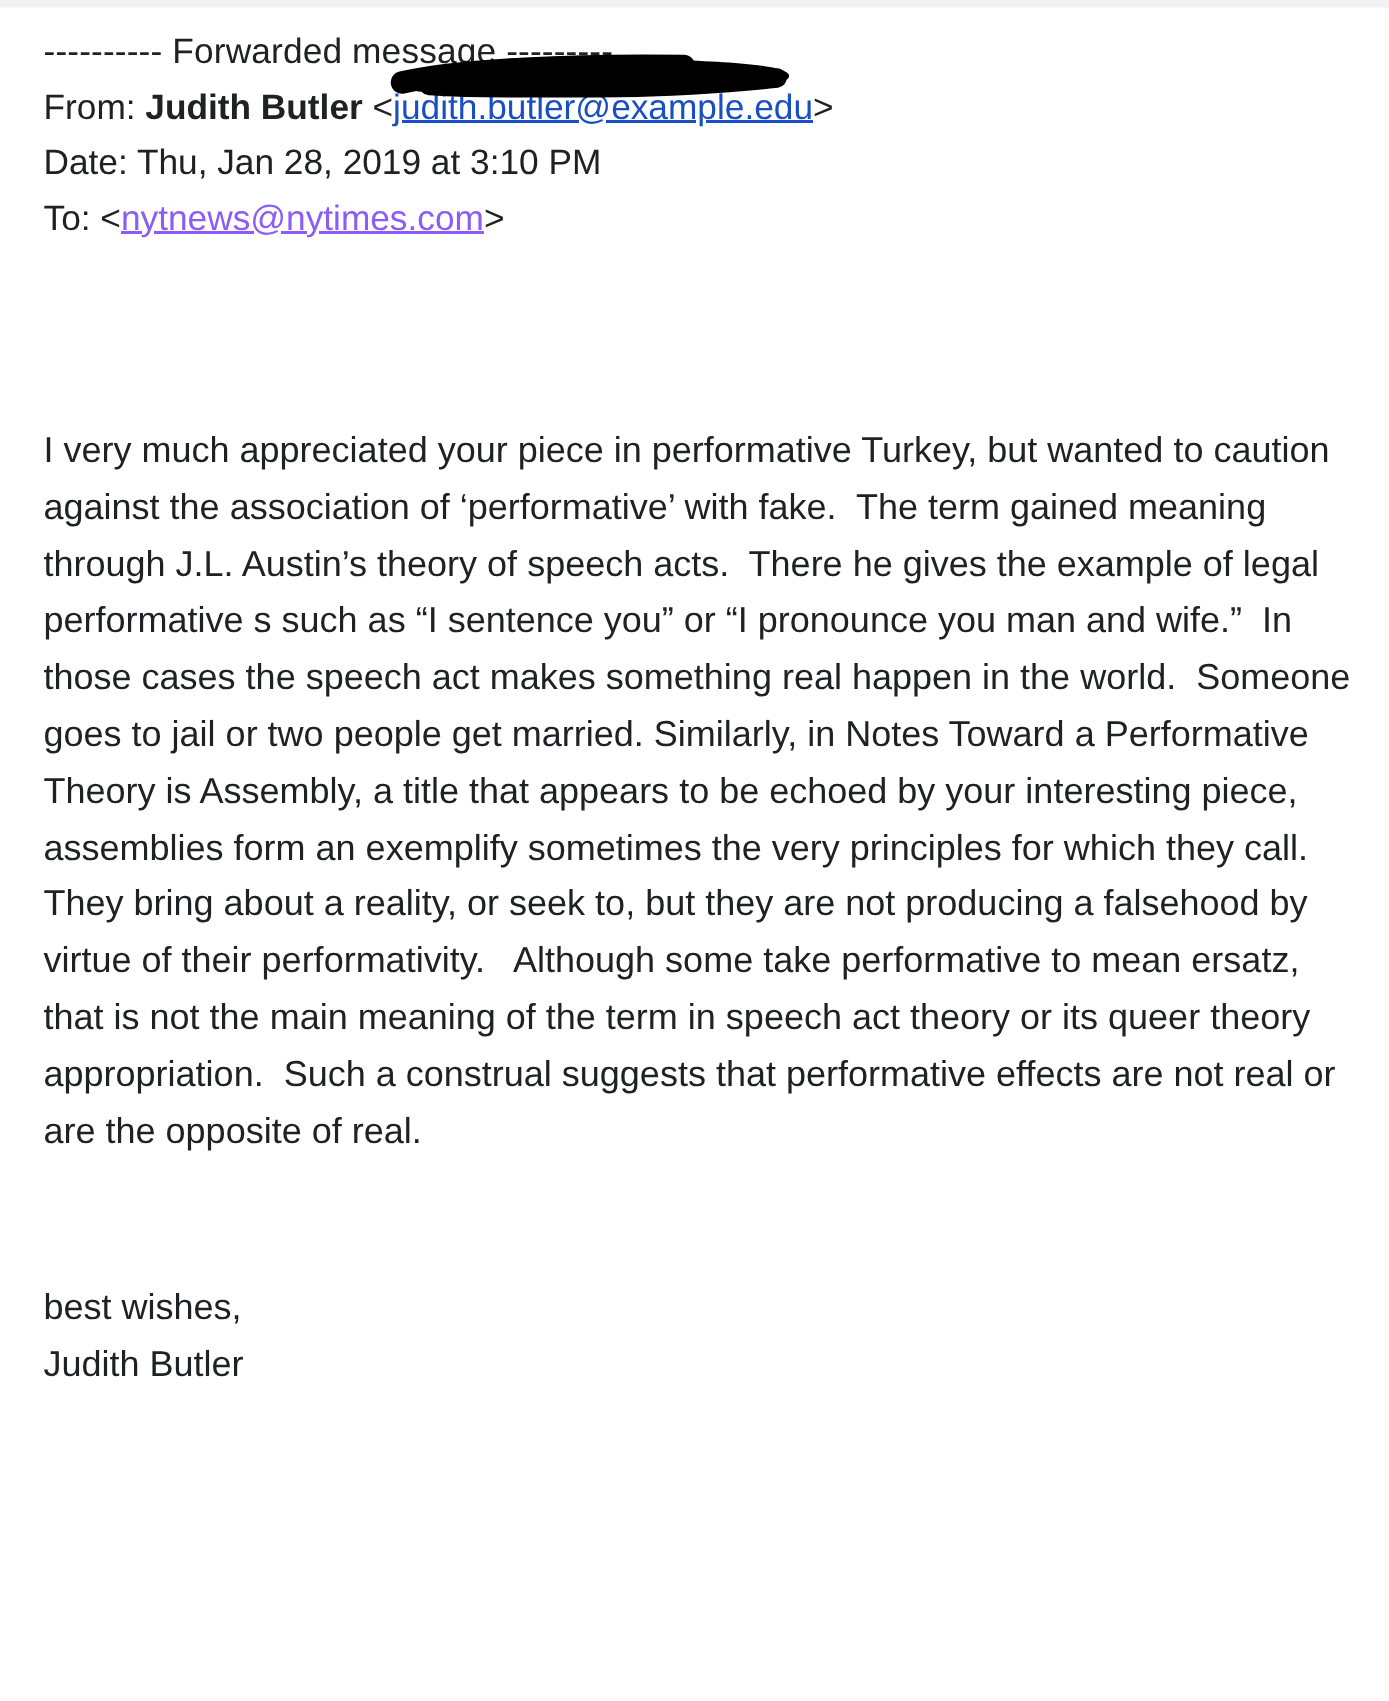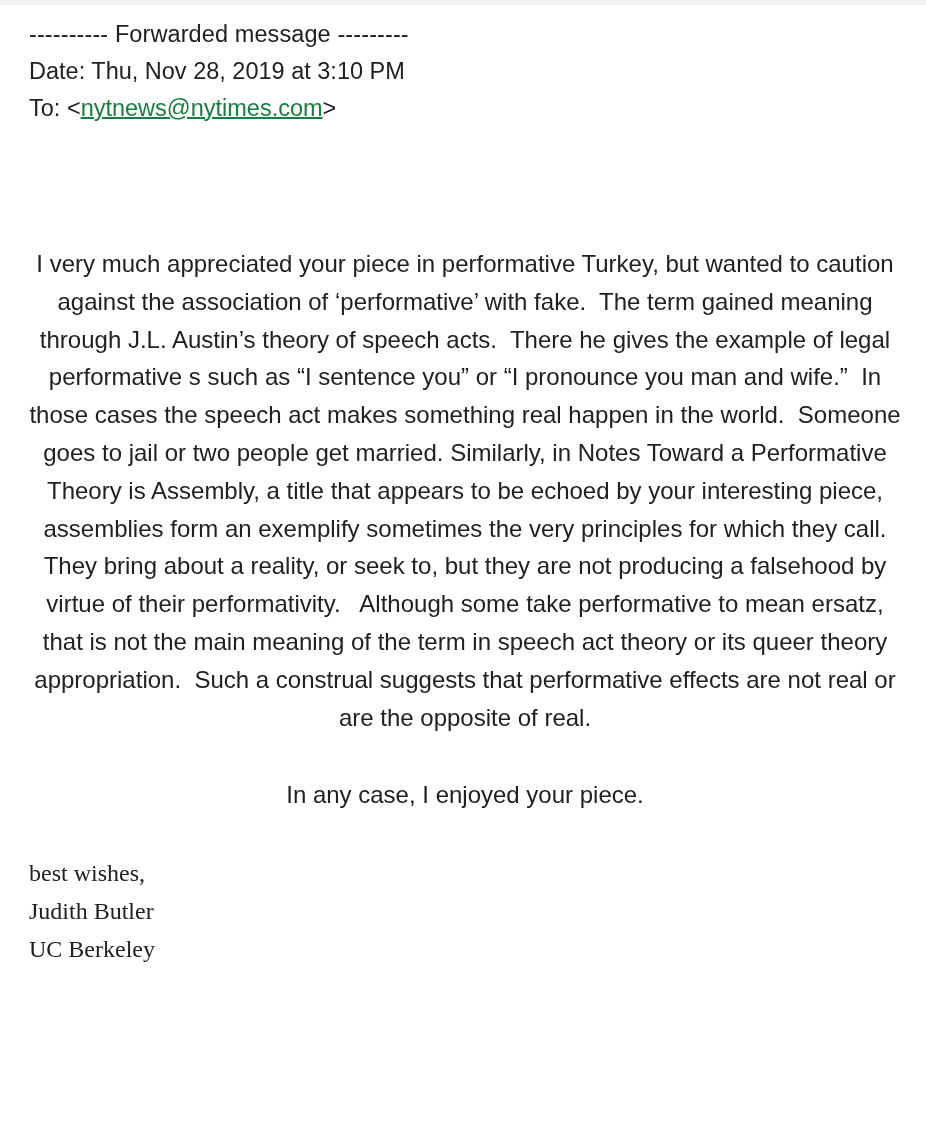--- a/index.html
+++ b/index.html
@@ -43,21 +43,21 @@
     white-space: pre;
     letter-spacing: 0.1px;
   }
   .hdr-line {
     font-size: 23.5px;
     line-height: 37px;
     white-space: nowrap;
   }
   .hdr-name-bold { font-weight: bold; }
   .link {
-    color: #15803d;
+    color: #8b5cf6;
     text-decoration: underline;
     text-underline-offset: 1px;
   }
 
   
   .redact-wrap {
     position: relative;
     display: inline-block;
     vertical-align: baseline;
   }
@@ -81,58 +81,60 @@
   .gap-md { height: 44px; }
   .gap-sm { height: 40px; }
 
   .greeting {
     font-size: 24px;
     line-height: 33px;
   }
   .para {
     font-size: 24px;
     line-height: 37.8px;
-    text-align: center;
+    text-align: left;
     width: 872px;
     white-space: pre-wrap;
   }
   .sig-line {
     font-size: 24px;
     line-height: 38px;
-    font-family: Liberation Serif, serif;
   }
 </style>
 </head>
 <body>
 
 <div class="page">
 
   <div class="top-strip"></div>
 
   <div class="content">
 
     <div class="fwd-sep">---------- Forwarded message ---------</div>
 
+    <div class="hdr-line"><span>From:</span><span> </span><span class="hdr-name-bold">Judith Butler</span><span> </span><span>&lt;</span><span class="redact-wrap"><span class="redact-under">judith.butler@example.edu</span><svg class="marker" viewBox="0 0 278 30" preserveAspectRatio="none" aria-hidden="true">
+          <path d="M10 17 C 40 6, 120 3, 190 5 C 235 6, 268 9, 270 15 C 272 22, 240 26, 200 27 C 140 28, 70 29, 34 27 C 14 26, 6 22, 10 17 Z" fill="#000000"></path>
+          <path d="M12 20 C 50 11, 130 8, 200 9" stroke="#000000" stroke-width="15" stroke-linecap="round" fill="none"></path>
+          <path d="M30 22 C 100 26, 200 24, 262 17" stroke="#000000" stroke-width="13" stroke-linecap="round" fill="none"></path>
+        </svg></span><span>&gt;</span></div>
 
-    <div class="hdr-line">Date: Thu, Nov 28, 2019 at 3:10 PM</div>
+    <div class="hdr-line">Date: Thu, Jan 28, 2019 at 3:10 PM</div>
 
 
     <div class="hdr-line"><span>To:</span><span> </span><span>&lt;</span><a class="link" href="#">nytnews@nytimes.com</a><span>&gt;</span></div>
 
     <div class="gap-lg"></div>
 
 
     <div class="gap-md"></div>
 
     <div class="para">I very much appreciated your piece in performative Turkey, but wanted to caution against the association of ‘performative’ with fake.  The term gained meaning through J.L. Austin’s theory of speech acts.  There he gives the example of legal performative s such as “I sentence you” or “I pronounce you man and wife.”  In those cases the speech act makes something real happen in the world.  Someone goes to jail or two people get married. Similarly, in Notes Toward a Performative Theory is Assembly, a title that appears to be echoed by your interesting piece, assemblies form an exemplify sometimes the very principles for which they call. They bring about a reality, or seek to, but they are not producing a falsehood by virtue of their performativity.   Although some take performative to mean ersatz, that is not the main meaning of the term in speech act theory or its queer theory appropriation.  Such a construal suggests that performative effects are not real or are the opposite of real.</div>
 
     <div class="gap-sm"></div>
 
-    <div class="para">In any case, I enjoyed your piece.</div>
 
     <div class="gap-sm"></div>
 
     <div class="sig-line">best wishes,</div>
     <div class="sig-line">Judith Butler</div>
-    <div class="sig-line">UC Berkeley</div>
 
   </div>
 </div>
 
 </body></html>

